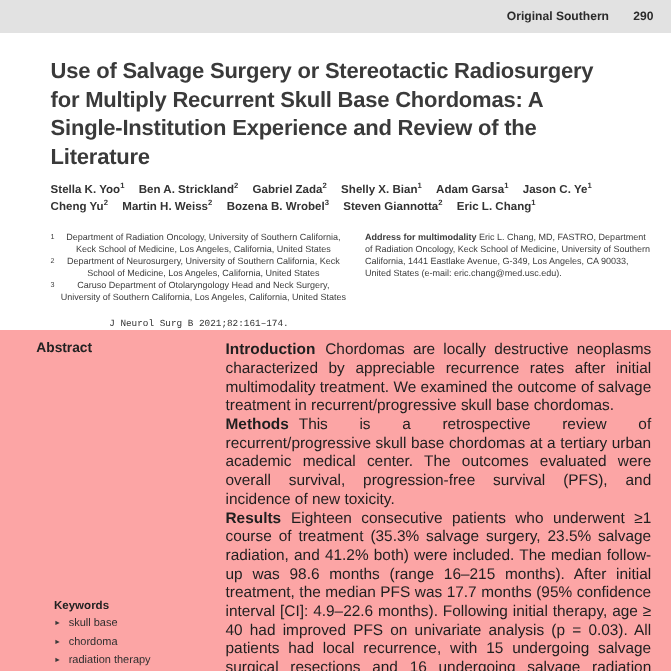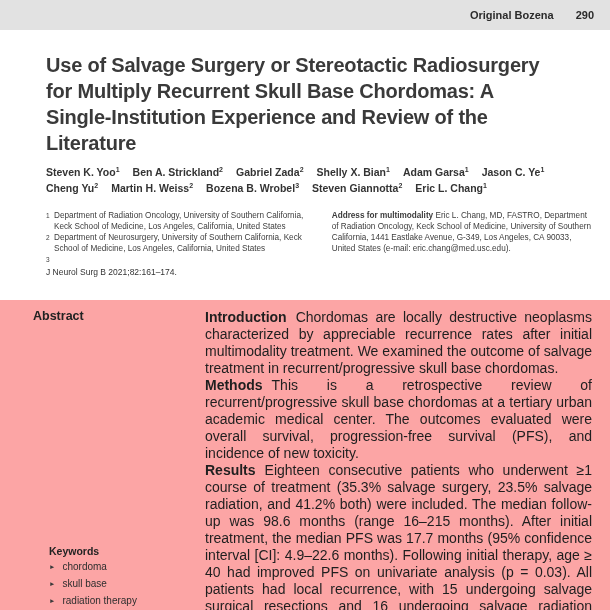--- a/index.html
+++ b/index.html
@@ -45,26 +45,26 @@
   }
   .authors { margin-top: 10px; font-size: 10.5px; font-weight: bold; color: #333; }
   .authors .row { display: flex; flex-wrap: nowrap; gap: 13px; margin-bottom: 4px; }
   .authors sup { font-size: 7px; vertical-align: super; line-height: 0; }
 
   .meta-cols {
     display: flex;
     margin-top: 16px;
     gap: 16px;
   }
-  .affils { width: 286px; font-size: 8.2px; line-height: 11px; color: #3c3c3c; }
+  .affils { width: 286px; font-size: 8.2px; line-height: 11px; color: #3c3c3c; text-align: center; }
   .affil { position: relative; padding-left: 8px; margin-bottom: 0; }
   .affil sup { position: absolute; left: 0; top: 0; font-size: 6.5px; }
   .correspondence { width: 276px; font-size: 8.2px; line-height: 11px; color: #3c3c3c; }
   .correspondence .label { font-weight: bold; }
-  .citation { margin-top: 13px; font-size: 8.5px; color: #333; }
+  .citation { margin-top: 13px; font-size: 8.5px; color: #333; font-family: Liberation Mono, monospace; }
 
   
   .abstract-panel {
     height: 310px;
     background: #fca5a5;
     padding: 9px 18px 0 33px;
     display: flex;
   }
   .panel-left { position: relative; width: 172px; flex: none; }
   .abstract-heading { font-size: 12.5px; font-weight: bold; color: #222; }
@@ -81,71 +81,71 @@
     color: #1f1f1f;
   }
   .abs-par .runin { font-weight: bold; margin-right: 9px; }
 </style>
 </head>
 <body>
 
 <div class="page">
 
   <div class="runhead">
-    <span>Original Bozena</span>
+    <span>Original Southern</span>
     <span class="pagenum">290</span>
   </div>
 
   <div class="frontmatter">
     <h1 class="title">Use of Salvage Surgery or Stereotactic Radiosurgery for Multiply Recurrent Skull Base Chordomas: A Single-Institution Experience and Review of the Literature</h1>
 
     <div class="authors">
       <div class="row">
-        <span><span>Steven K. Yoo</span><sup>1</sup></span>
+        <span><span>Stella K. Yoo</span><sup>1</sup></span>
         <span><span>Ben A. Strickland</span><sup>2</sup></span>
         <span><span>Gabriel Zada</span><sup>2</sup></span>
         <span><span>Shelly X. Bian</span><sup>1</sup></span>
         <span><span>Adam Garsa</span><sup>1</sup></span>
         <span><span>Jason C. Ye</span><sup>1</sup></span>
       </div>
       <div class="row">
         <span><span>Cheng Yu</span><sup>2</sup></span>
         <span><span>Martin H. Weiss</span><sup>2</sup></span>
         <span><span>Bozena B. Wrobel</span><sup>3</sup></span>
         <span><span>Steven Giannotta</span><sup>2</sup></span>
         <span><span>Eric L. Chang</span><sup>1</sup></span>
       </div>
     </div>
 
     <div class="meta-cols">
       <div class="affils">
         <div class="affil"><sup>1</sup><span>Department of Radiation Oncology, University of Southern California, Keck School of Medicine, Los Angeles, California, United States</span></div>
         <div class="affil"><sup>2</sup><span>Department of Neurosurgery, University of Southern California, Keck School of Medicine, Los Angeles, California, United States</span></div>
-        <div class="affil"><sup>3</sup></div>
+        <div class="affil"><sup>3</sup><span>Caruso Department of Otolaryngology Head and Neck Surgery, University of Southern California, Los Angeles, California, United States</span></div>
         <div class="citation">J Neurol Surg B 2021;82:161–174.</div>
       </div>
       <div class="correspondence">
         <span class="label">Address for multimodality</span>
         <span>Eric L. Chang, MD, FASTRO, Department of Radiation Oncology, Keck School of Medicine, University of Southern California, 1441 Eastlake Avenue, G-349, Los Angeles, CA 90033, United States (e-mail: eric.chang@med.usc.edu).</span>
       </div>
     </div>
   </div>
 
   <div class="abstract-panel">
     <div class="panel-left">
       <div class="abstract-heading">Abstract</div>
       <div class="keywords">
         <div class="keywords-heading">Keywords</div>
         <div class="keyword">
           <span class="arrow">►</span>
-          <span>chordoma</span>
+          <span>skull base</span>
         </div>
         <div class="keyword">
           <span class="arrow">►</span>
-          <span>skull base</span>
+          <span>chordoma</span>
         </div>
         <div class="keyword">
           <span class="arrow">►</span>
           <span>radiation therapy</span>
         </div>
       </div>
     </div>
     <div class="panel-right">
       <p class="abs-par">
         <span class="runin">Introduction</span><span>Chordomas are locally destructive neoplasms characterized by appreciable recurrence rates after initial multimodality treatment. We examined the outcome of salvage treatment in recurrent/progressive skull base chordomas.</span>

